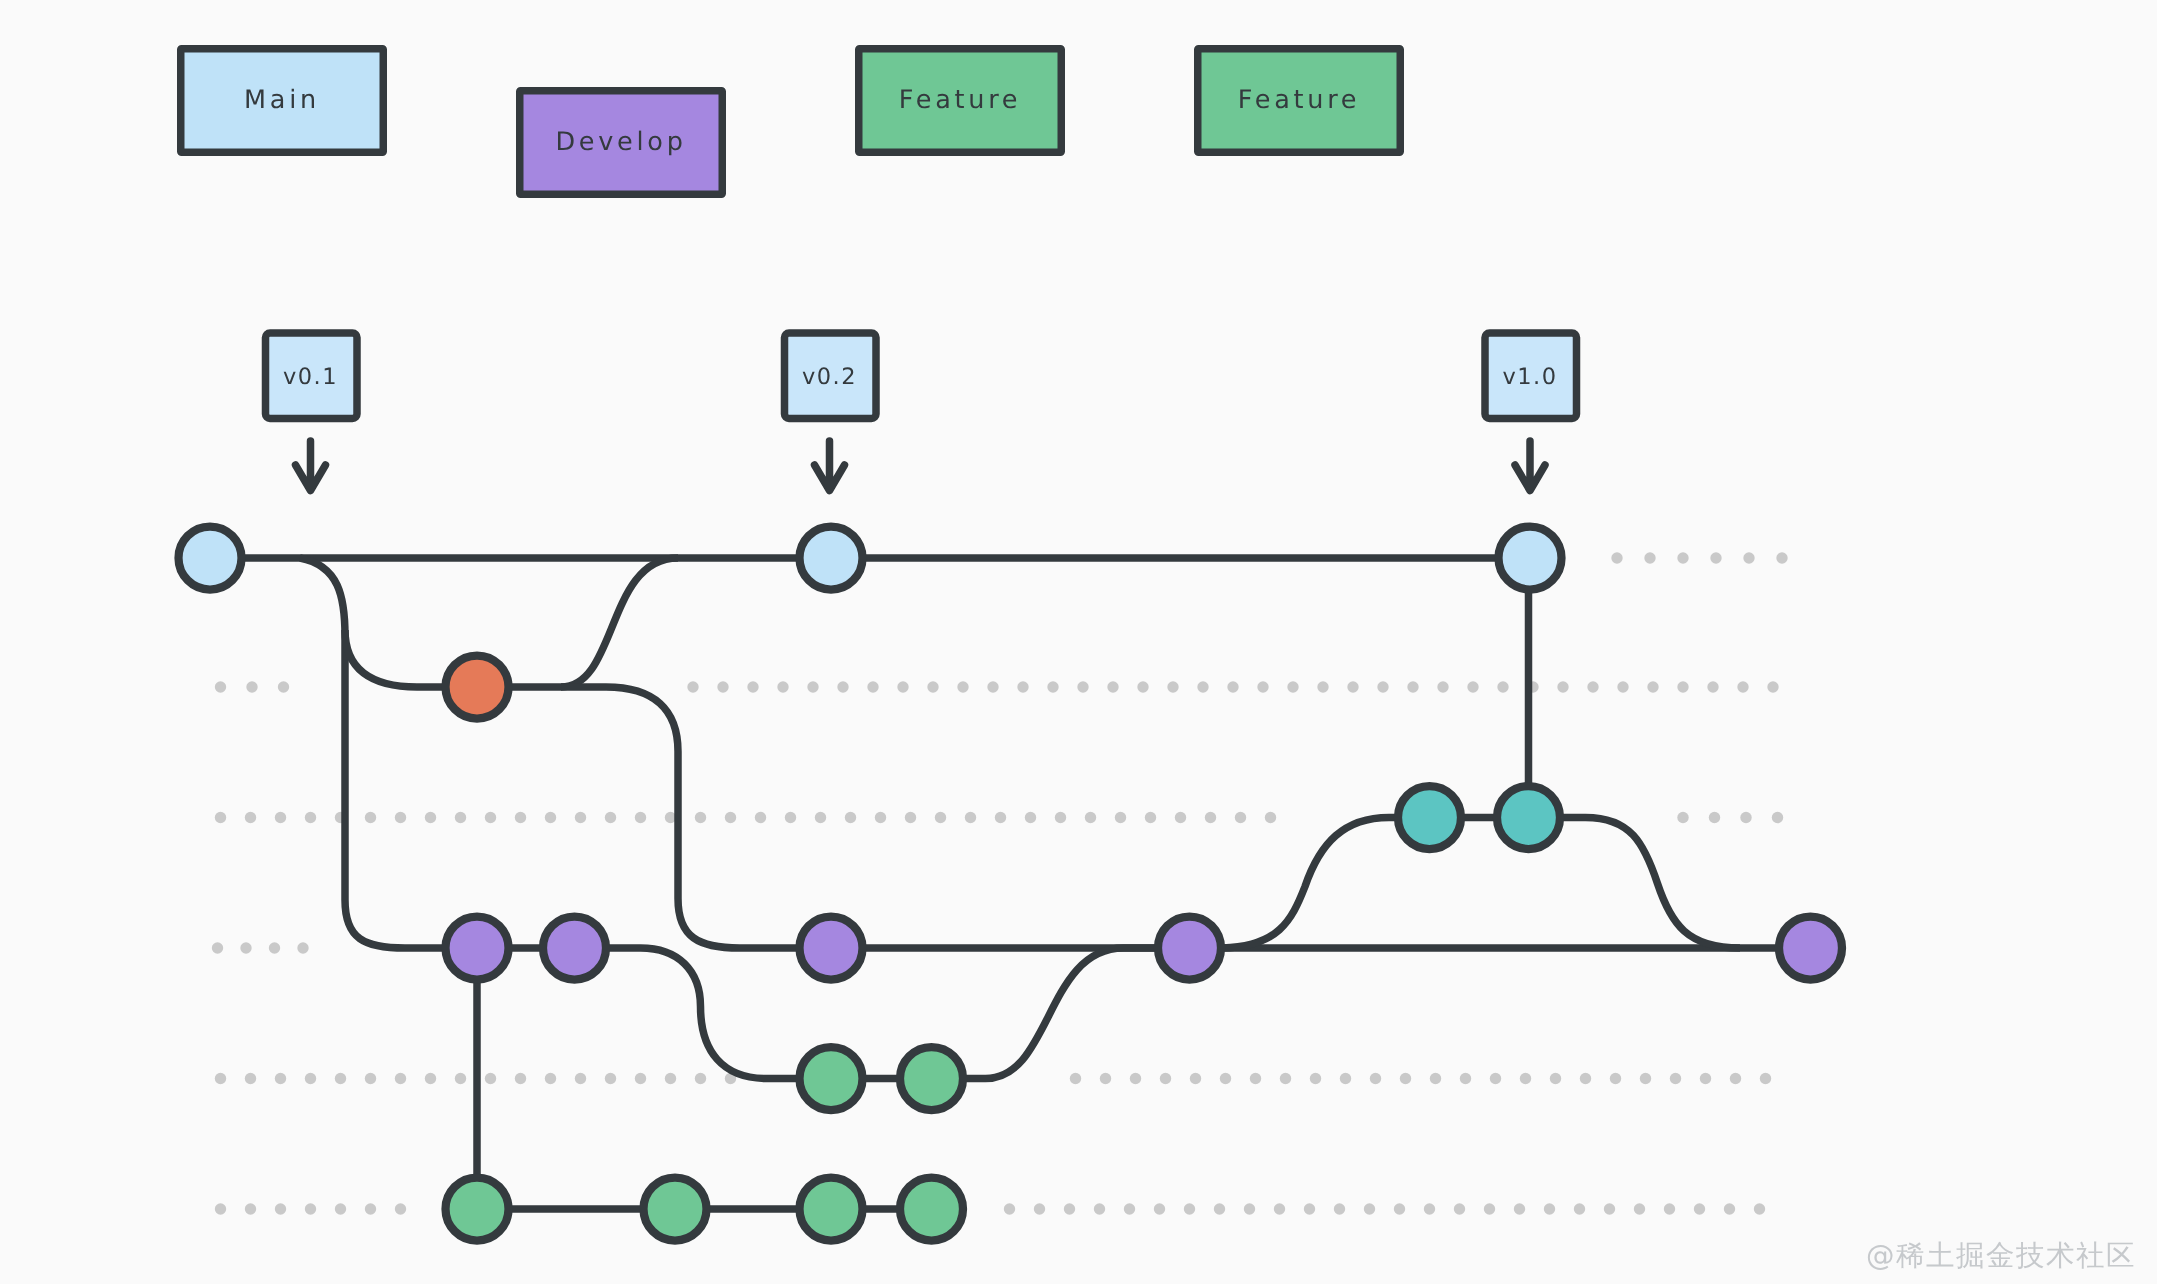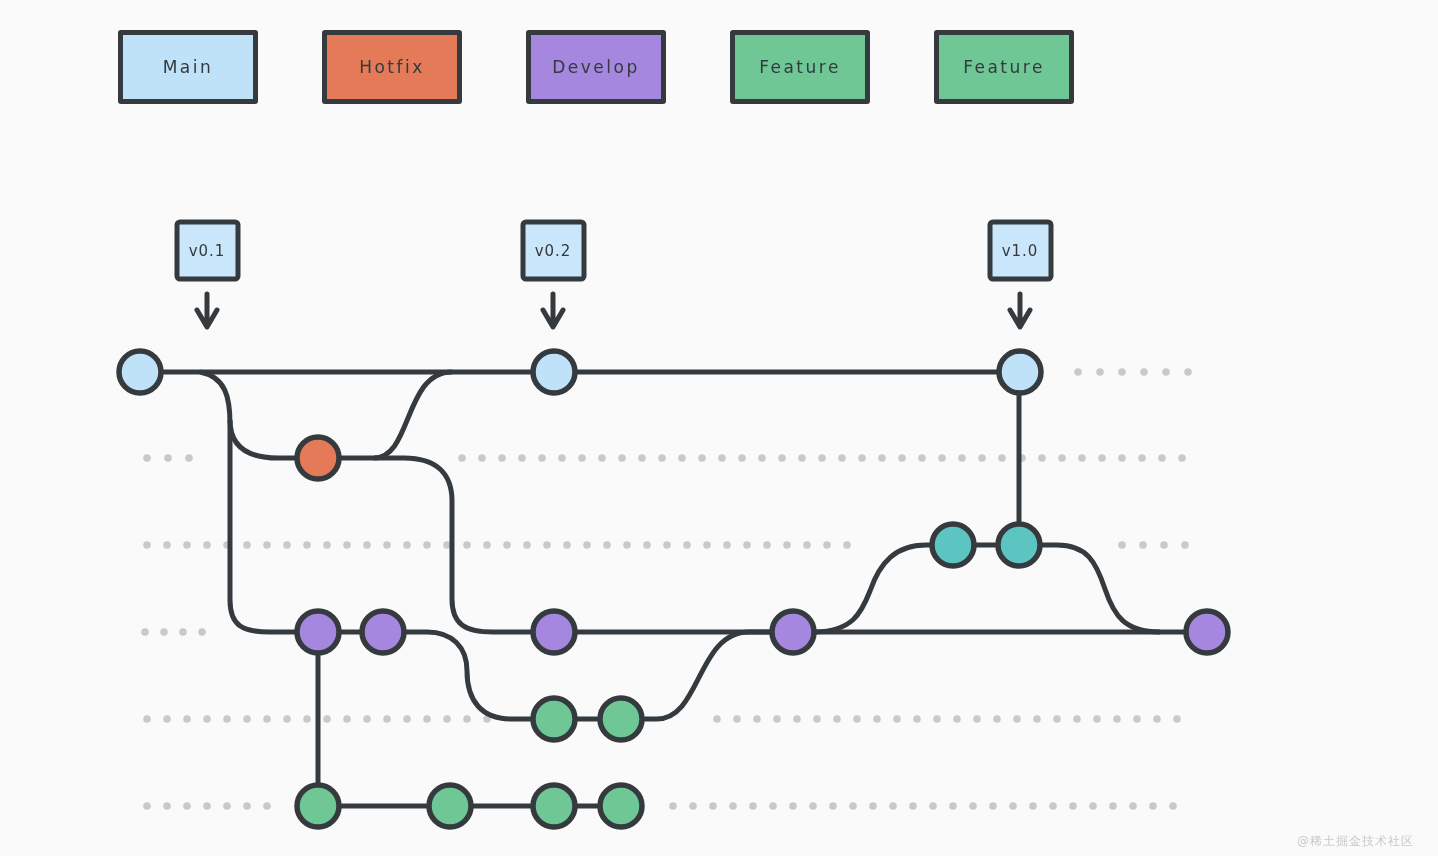--- a/index.html
+++ b/index.html
@@ -1,49 +1,46 @@
 <!DOCTYPE html>
 <html><head>
 <meta charset="utf-8">
 <style>
   html,body{margin:0;padding:0;background:#e8e8e8;}
   .stage{
     position:relative;width:1438px;height:856px;background:#fafafa;
     overflow:hidden;font-family:"DejaVu Sans","Liberation Sans",sans-serif;
   }
-  .legend{position:absolute;top:30px;left:118px;display:flex;gap:64px;}
+  .legend{position:absolute;top:30px;left:118px;display:flex;gap:86px;}
   .legend-box{
     box-sizing:border-box;width:140px;height:74px;
     border:5px solid #343a3e;border-radius:3px;
     display:flex;align-items:center;justify-content:center;
     font-size:17px;letter-spacing:2.5px;color:#343a3e;
   }
   svg.graph{position:absolute;left:0;top:0;}
   .branch-path{fill:none;stroke:#343a3e;stroke-width:5;stroke-linecap:butt;stroke-linejoin:round;}
   .tag-rect{fill:#c9e6fa;stroke:#343a3e;stroke-width:5;}
   .tag-text{font-family:"DejaVu Sans","Liberation Sans",sans-serif;font-size:15px;letter-spacing:1px;fill:#343a3e;text-anchor:middle;}
   .tag-arrow{fill:none;stroke:#343a3e;stroke-width:5;stroke-linecap:round;stroke-linejoin:round;}
   .watermark{
-    position:absolute;right:24px;bottom:6px;
-    font-size:12px;letter-spacing:1px;color:#c6c9cc;
+    position:absolute;right:14px;bottom:6px;
+    font-size:19px;letter-spacing:1px;color:#c6c9cc;
   }
 </style>
 </head>
 <body>
 
 <div class="stage">
 
   <div class="legend">
     <div class="legend-box" style="background-color: rgb(191, 226, 248);">
       <span>Main</span>
     </div>
-    <div class="legend-box" style="background-color: rgb(229, 122, 88);">
-      <span>Hotfix</span>
-    </div>
-    <div class="legend-box" style="background-color: rgb(165, 135, 224);">
+    <div class="legend-box" style="background-color: rgb(165, 135, 224); margin-top: 28px;">
       <span>Develop</span>
     </div>
     <div class="legend-box" style="background-color: rgb(111, 199, 149);">
       <span>Feature</span>
     </div>
     <div class="legend-box" style="background-color: rgb(111, 199, 149);">
       <span>Feature</span>
     </div>
   </div>
 

